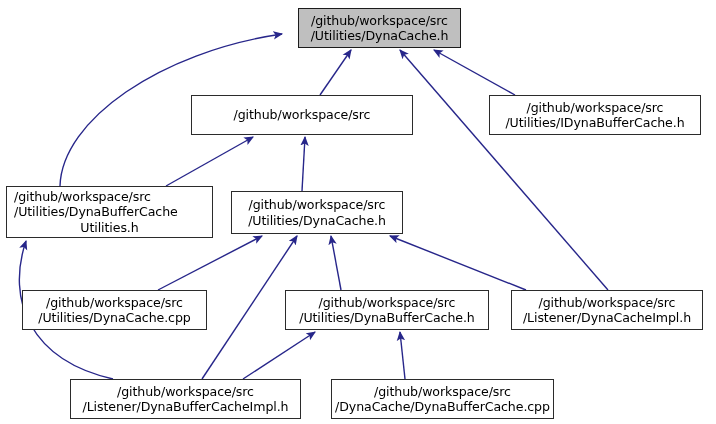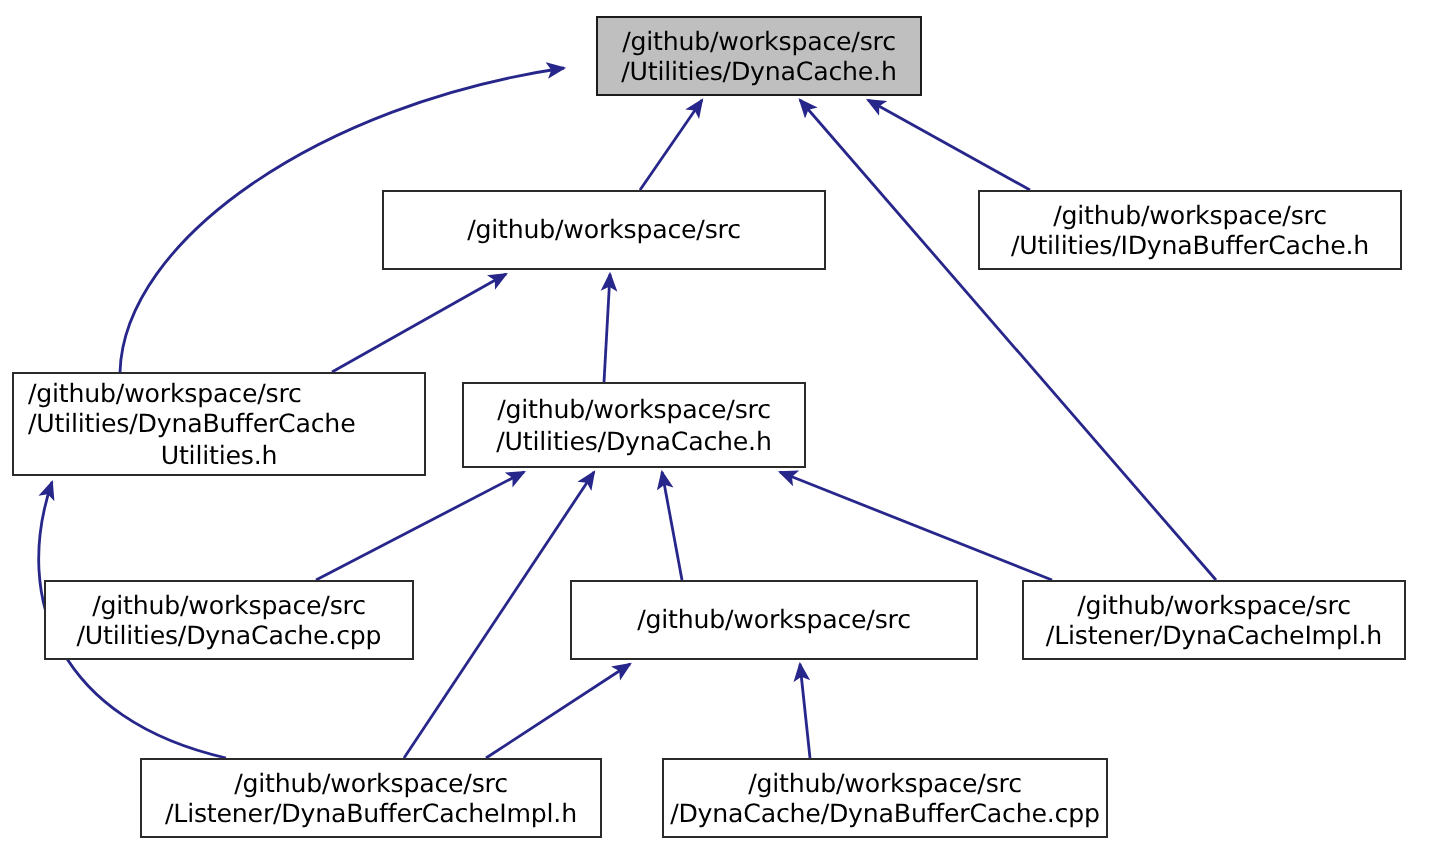--- a/index.html
+++ b/index.html
@@ -80,18 +80,18 @@
         <path d="M 405 379 L 400 332" fill="none" stroke="#27268a" stroke-width="1.4" marker-end="url(#arrowhead)"></path>
       </g>
   </svg>
   <div id="node-layer">
       <div class="node current" style="left: 298px; top: 8px; width: 163px; height: 40px;"><span class="ln">/github/workspace/src</span><span class="ln">/Utilities/DynaCache.h</span></div>
       <div class="node" style="left: 191px; top: 95px; width: 222px; height: 40px;"><span class="ln">/github/workspace/src</span></div>
       <div class="node" style="left: 489px; top: 95px; width: 212px; height: 40px;"><span class="ln">/github/workspace/src</span><span class="ln">/Utilities/IDynaBufferCache.h</span></div>
       <div class="node leftalign" style="left: 6px; top: 186px; width: 207px; height: 52px;"><span class="ln">/github/workspace/src</span><span class="ln">/Utilities/DynaBufferCache</span><span class="ln center">Utilities.h</span></div>
       <div class="node" style="left: 231px; top: 191px; width: 172px; height: 43px;"><span class="ln">/github/workspace/src</span><span class="ln">/Utilities/DynaCache.h</span></div>
       <div class="node" style="left: 22px; top: 290px; width: 185px; height: 40px;"><span class="ln">/github/workspace/src</span><span class="ln">/Utilities/DynaCache.cpp</span></div>
-      <div class="node" style="left: 285px; top: 290px; width: 204px; height: 40px;"><span class="ln">/github/workspace/src</span></div>
+      <div class="node" style="left: 285px; top: 290px; width: 204px; height: 40px;"><span class="ln">/github/workspace/src</span><span class="ln">/Utilities/DynaBufferCache.h</span></div>
       <div class="node" style="left: 511px; top: 290px; width: 192px; height: 40px;"><span class="ln">/github/workspace/src</span><span class="ln">/Listener/DynaCacheImpl.h</span></div>
       <div class="node" style="left: 70px; top: 379px; width: 231px; height: 40px;"><span class="ln">/github/workspace/src</span><span class="ln">/Listener/DynaBufferCacheImpl.h</span></div>
       <div class="node" style="left: 331px; top: 379px; width: 223px; height: 40px;"><span class="ln">/github/workspace/src</span><span class="ln">/DynaCache/DynaBufferCache.cpp</span></div>
     </div>
 </div>
 
 </body></html>

